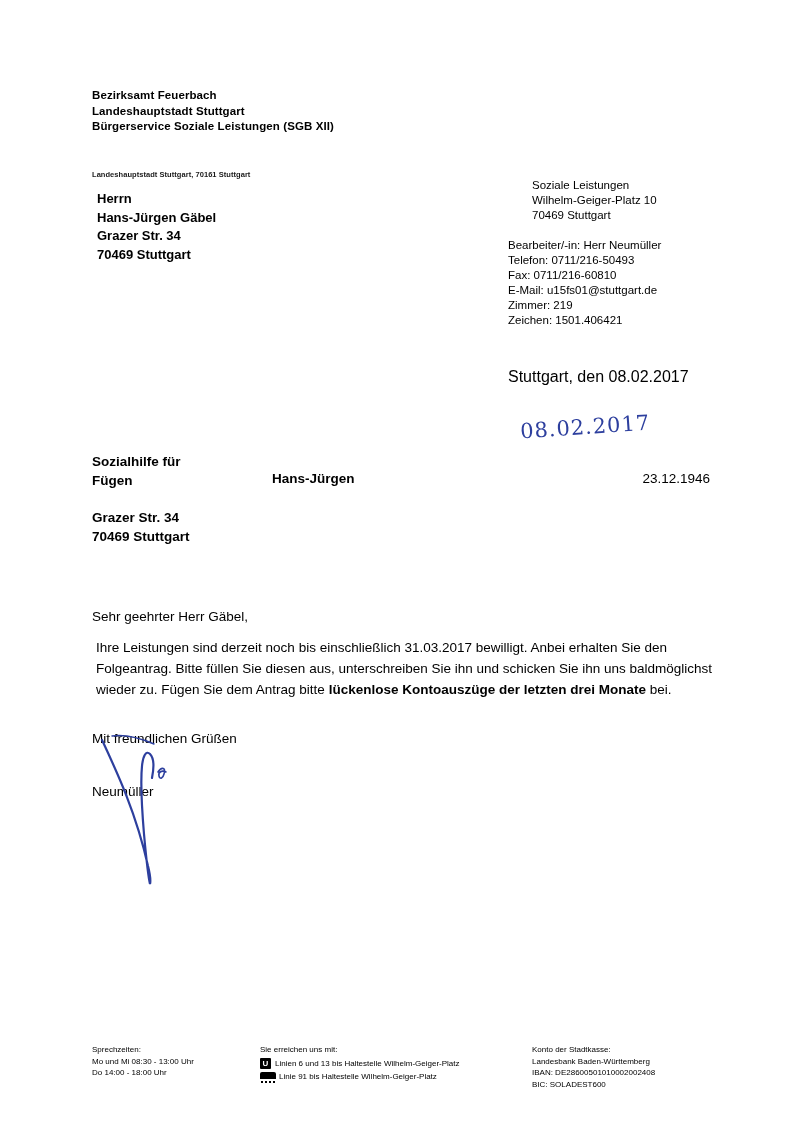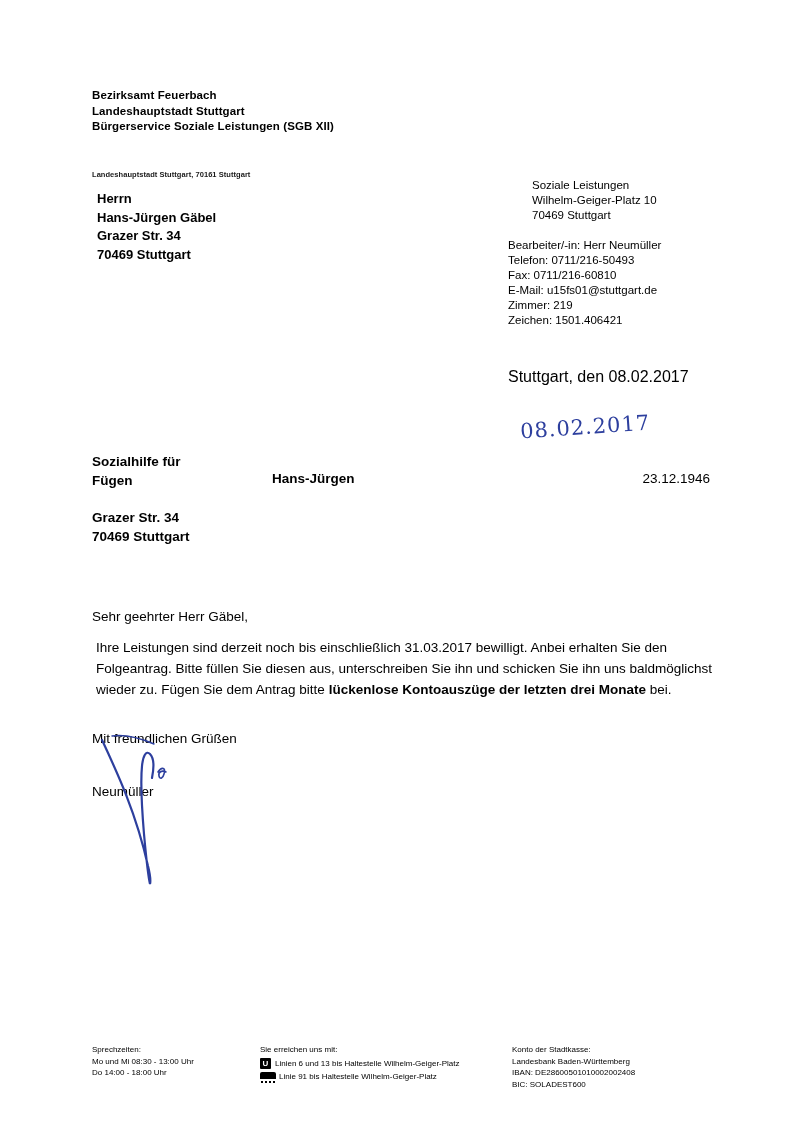--- a/index.html
+++ b/index.html
@@ -217,21 +217,21 @@
     line-height: 11.5px;
     color: #000;
   }
   .footer-col {
     position: absolute;
     top: 0;
     margin-top: 16px;
   }
   .f1 { left: 0px; width: 150px; }
   .f2 { left: 168px; width: 260px; }
-  .f3 { left: 420px; width: 190px; }
+  .f3 { left: 440px; width: 190px; }
   .footer-head { font-weight: normal; }
   .transport-row {
     display: flex;
     align-items: center;
     margin-top: 2px;
   }
   .badge-u {
     display: inline-block;
     width: 11px;
     height: 11px;

